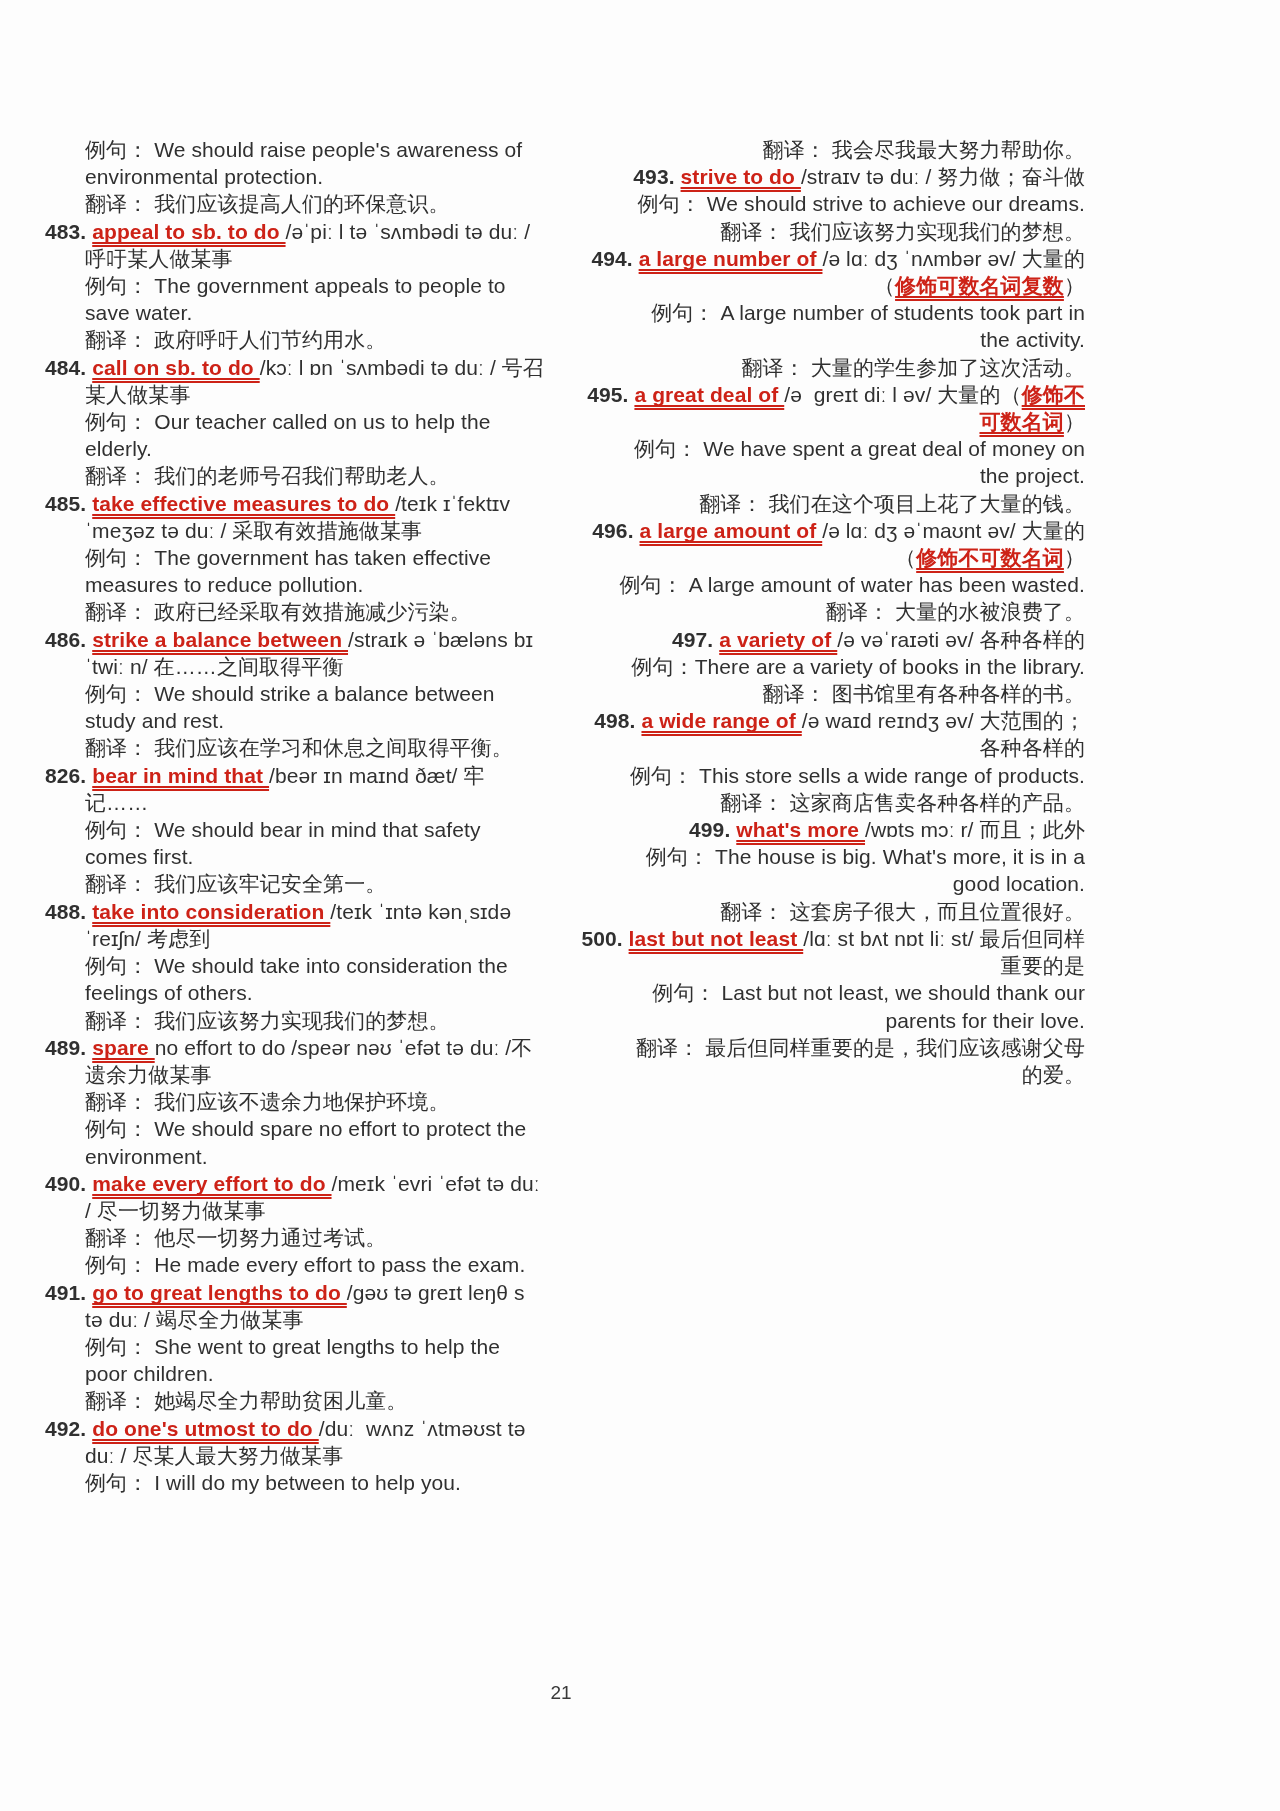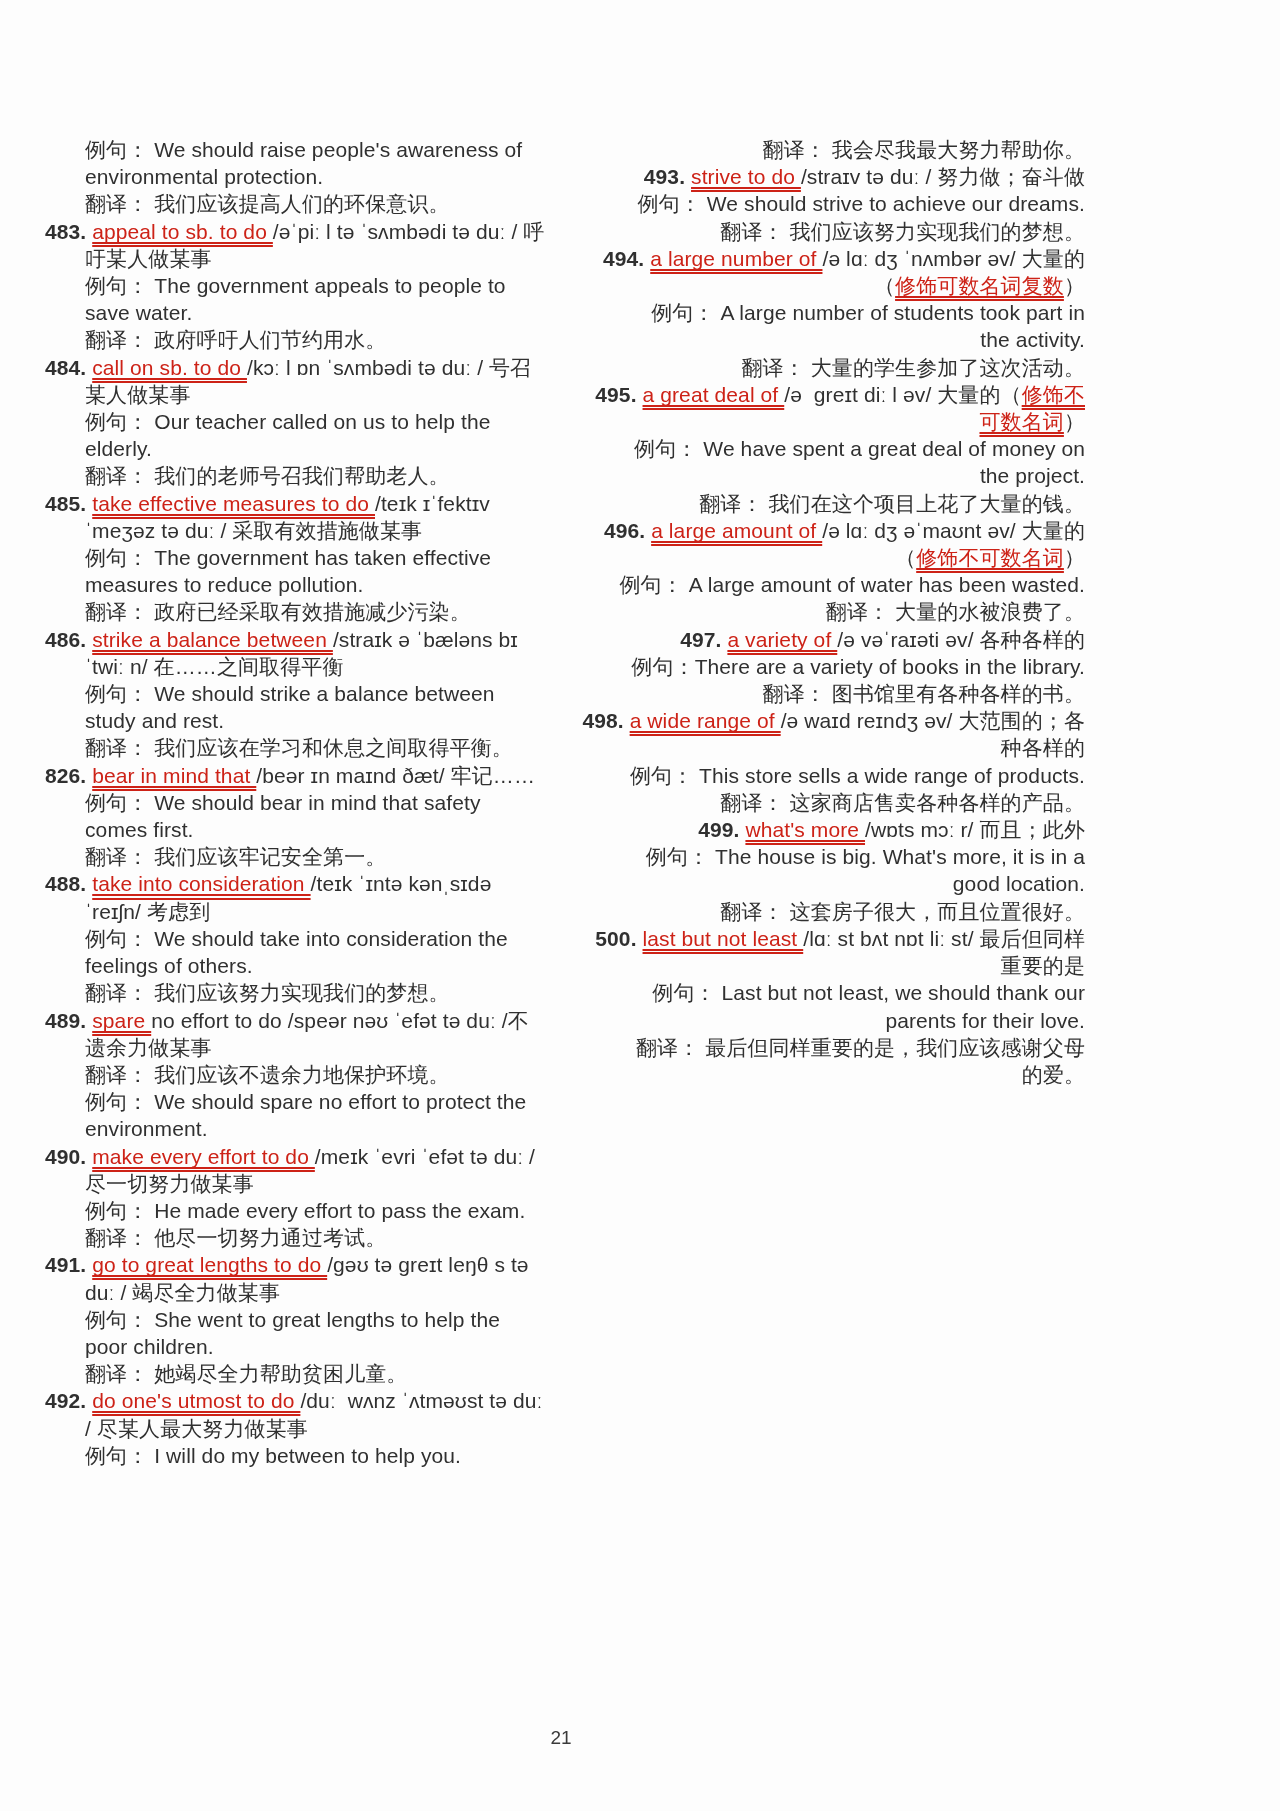--- a/index.html
+++ b/index.html
@@ -16,31 +16,31 @@
     letter-spacing: 0.1px;
   }
   .col-left  { left: 45px;  width: 500px; }
   .col-right { left: 578px; width: 507px; text-align: right; }
   .item { padding-left: 40px; }
   .head { text-indent: -40px; white-space: pre-wrap; }
   .body-line { white-space: pre-wrap; }
   .carry { padding-left: 40px; }
   .num { color: var(--ink, #303030); font-weight: bold; }
   .term {
-    color: var(--red, #cd2217); font-weight: normal;
+    color: var(--red, #cd2217); font-weight: bold;
     text-decoration-line: underline;
     text-decoration-style: double;
     text-decoration-color: var(--red, #cd2217);
     text-decoration-skip-ink: none;
     text-underline-offset: 3px;
   }
   .plain { color: var(--ink, #303030); }
   .footer {
     position: absolute; top: 1682px; left: 0; width: 1122px;
-    text-align: center; font-size: 19px; color: #3a3a3a; margin-top: 45px;
+    text-align: center; font-size: 19px; color: #3a3a3a;
   }
 </style>
 </head>
 <body>
 
 <div class="page">
   <div class="col col-left" id="col-left">
       <div class="body-line carry">例句： We should raise people's awareness of environmental protection.</div>
       <div class="body-line carry">翻译： 我们应该提高人们的环保意识。</div>
       <div class="item">
@@ -73,22 +73,22 @@
         <div class="body-line">例句： We should take into consideration the feelings of others.</div>
         <div class="body-line">翻译： 我们应该努力实现我们的梦想。</div>
       </div>
       <div class="item">
         <div class="head"><span class="num">489. </span><span class="term">spare </span><span class="plain">no effort to do /speər nəʊ ˈefət tə duː /不遗余力做某事</span></div>
         <div class="body-line">翻译： 我们应该不遗余力地保护环境。</div>
         <div class="body-line">例句： We should spare no effort to protect the environment.</div>
       </div>
       <div class="item">
         <div class="head"><span class="num">490. </span><span class="term">make every effort to do </span><span class="plain">/meɪk ˈevri ˈefət tə duː / 尽一切努力做某事</span></div>
+        <div class="body-line">翻译： 他尽一切努力通过考试。</div>
         <div class="body-line">例句： He made every effort to pass the exam.</div>
-        <div class="body-line">翻译： 他尽一切努力通过考试。</div>
       </div>
       <div class="item">
         <div class="head"><span class="num">491. </span><span class="term">go to great lengths to do </span><span class="plain">/gəʊ tə greɪt leŋθ s tə duː / 竭尽全力做某事</span></div>
         <div class="body-line">例句： She went to great lengths to help the poor children.</div>
         <div class="body-line">翻译： 她竭尽全力帮助贫困儿童。</div>
       </div>
       <div class="item">
         <div class="head"><span class="num">492. </span><span class="term">do one's utmost to do </span><span class="plain">/duː  wʌnz ˈʌtməʊst tə duː / 尽某人最大努力做某事</span></div>
         <div class="body-line">例句： I will do my between to help you.</div>
       </div>

